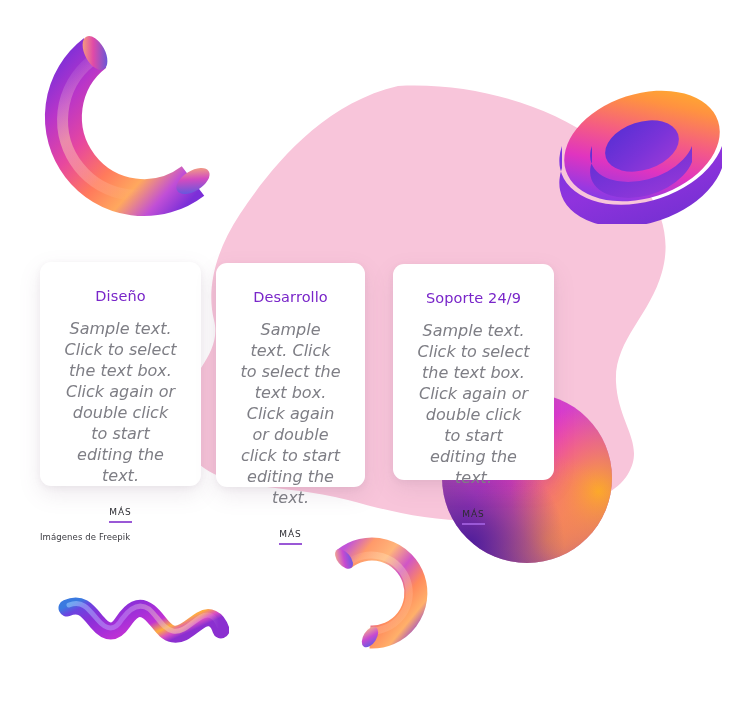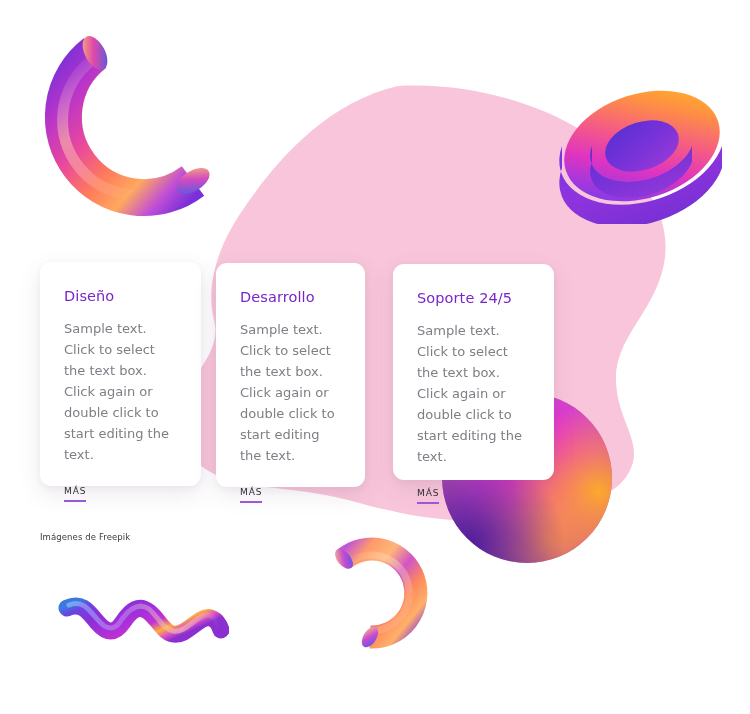--- a/index.html
+++ b/index.html
@@ -43,20 +43,21 @@
   #sphere         { left: 440px; top: 392px; width: 175px; height: 172px; z-index: 2; }
   #tube-bottom    { left: 322px; top: 533px; width: 110px; height: 125px; z-index: 2; }
   #squiggle       { left: 57px;  top: 592px; width: 172px; height: 58px;  z-index: 2; }
 
   
   #cards {
     position: absolute;
     left: 0; top: 0;
     width: 750px; height: 714px;
     z-index: 5;
+    text-align: center;
   }
   .card {
     position: absolute;
     background: #ffffff;
     border-radius: 11px;
     box-shadow: 0 8px 22px rgba(120, 90, 120, 0.13),
                 0 2px 6px rgba(120, 90, 120, 0.07);
     box-sizing: border-box;
     padding: 26px 24px 22px 24px;
   }
@@ -68,24 +69,25 @@
     font-family: "DejaVu Sans", "Liberation Sans", sans-serif;
     font-size: 14.5px;
     font-weight: 400;
     color: #7926c9;
     margin: 0 0 14px 0;
     letter-spacing: 0.1px;
     white-space: nowrap;
   }
   .card-body {
     font-family: "DejaVu Sans", "Liberation Sans", sans-serif;
-    font-size: 13px;
+    font-size: 16px;
     line-height: 21px;
     color: #7e7e85;
     margin: 0 0 14px 0;
+    font-style: italic;
   }
   .card-link {
     display: inline-block;
     font-family: "DejaVu Sans", "Liberation Sans", sans-serif;
     font-size: 9px;
     letter-spacing: 0.9px;
     color: #2c2c32;
     text-decoration: none;
     padding-bottom: 4px;
     border-bottom: 2px solid #9a58d6;
@@ -295,21 +297,21 @@
       <a class="card-link">MÁS</a>
     </div>
 
     <div class="card" id="card-2">
       <h3 class="card-title">Desarrollo</h3>
       <p class="card-body">Sample text. Click to select the text box. Click again or double click to start editing the text.</p>
       <a class="card-link">MÁS</a>
     </div>
 
     <div class="card" id="card-3">
-      <h3 class="card-title">Soporte 24/5</h3>
+      <h3 class="card-title">Soporte 24/9</h3>
       <p class="card-body">Sample text. Click to select the text box. Click again or double click to start editing the text.</p>
       <a class="card-link">MÁS</a>
     </div>
 
   </div>
 
   <div id="credit"><span>Imágenes de </span><a>Freepik</a></div>
 
 </div>
 

